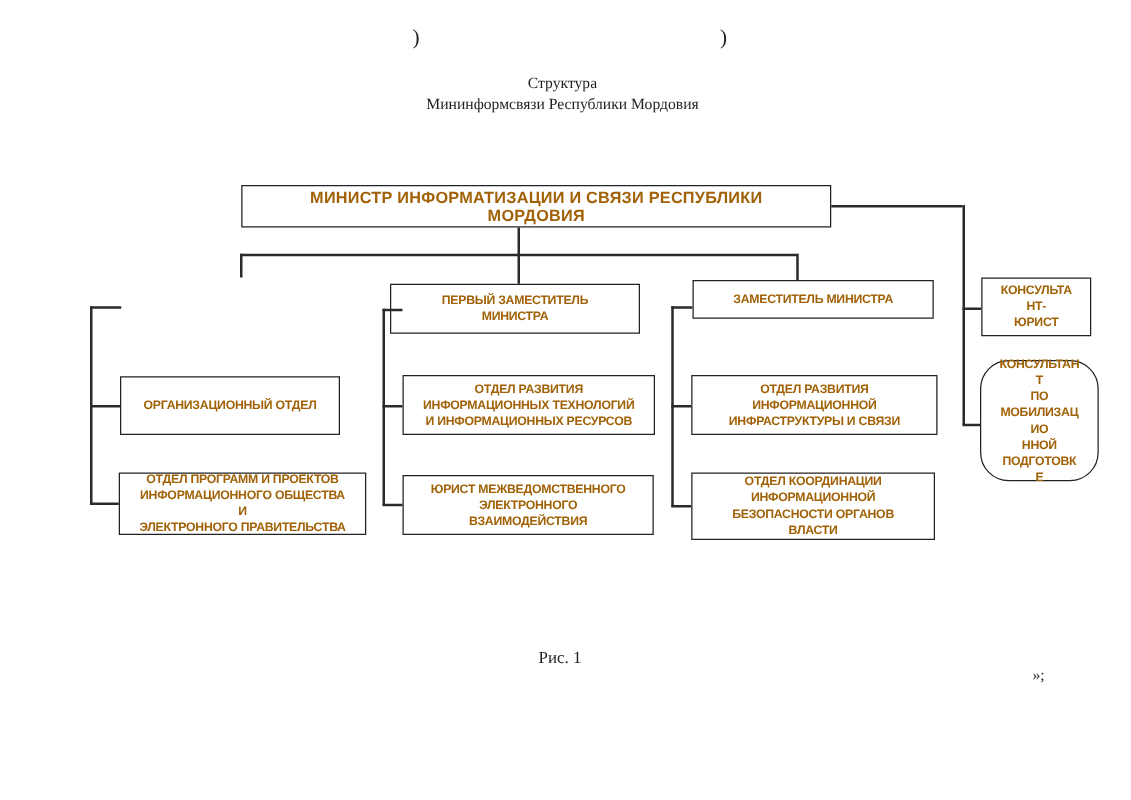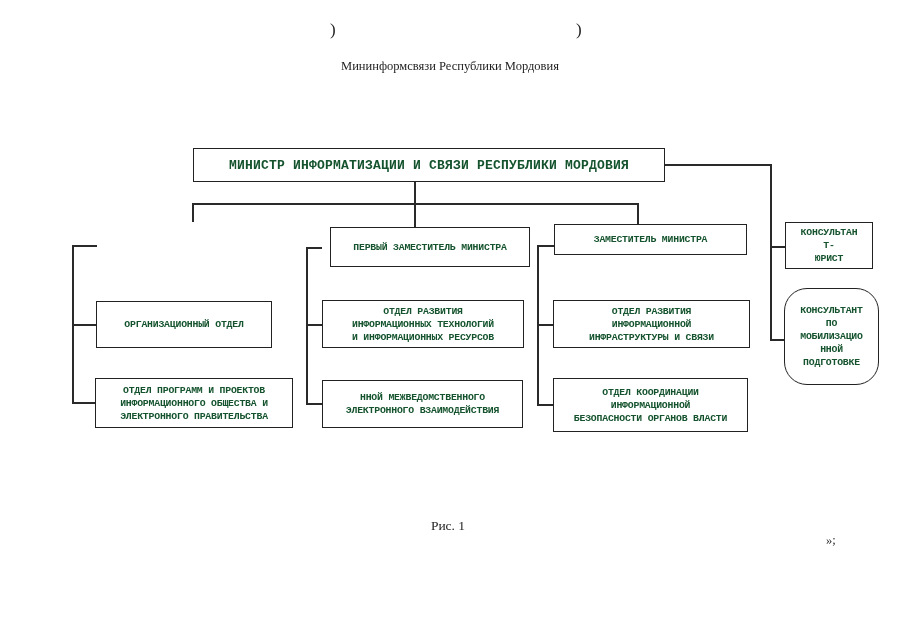--- a/index.html
+++ b/index.html
@@ -33,25 +33,25 @@
   }
   .box {
     position: absolute;
     box-sizing: border-box;
     border: 1.5px solid #222222;
     background: #ffffff;
     display: flex;
     align-items: center;
     justify-content: center;
     text-align: center;
-    font-family: Liberation Mono, monospace;
+    font-family: Liberation Sans, sans-serif;
     font-weight: bold;
     font-size: 9.8px;
     line-height: 13px;
-    color: #14532d;
+    color: #a16207;
     padding: 2px 14px;
     white-space: pre-line;
     overflow-wrap: anywhere;
     letter-spacing: -0.2px;
   }
   .box.minister {
     font-size: 13px;
     line-height: 15px;
     letter-spacing: 0.2px;
   }
@@ -74,53 +74,54 @@
     top: 533px;
     font-size: 12.5px;
     color: #1f1f1f;
   }
 
   
   .b-minister { left: 193px; top: 148px; width: 472px; height: 34px; }
   .b-l1 { left: 97px;  top: 222px; width: 198px; height: 46px; }
   .b-l2 { left: 96px;  top: 301px; width: 176px; height: 47px; }
   .b-l3 { left: 95px;  top: 378px; width: 198px; height: 50px; }
-  .b-m1 { left: 330px; top: 227px; width: 200px; height: 40px; }
+  .b-m1 { left: 312px; top: 227px; width: 200px; height: 40px; }
   .b-m2 { left: 322px; top: 300px; width: 202px; height: 48px; }
   .b-m3 { left: 322px; top: 380px; width: 201px; height: 48px; }
   .b-r1 { left: 554px; top: 224px; width: 193px; height: 31px; }
   .b-r2 { left: 553px; top: 300px; width: 197px; height: 48px; }
   .b-r3 { left: 553px; top: 378px; width: 195px; height: 54px; }
   .b-c1 { left: 785px; top: 222px; width: 88px;  height: 47px; }
   .b-c2 { left: 784px; top: 288px; width: 95px;  height: 97px; border-radius: 23px; }
 </style>
 </head>
 <body>
 
 <div class="canvas">
 
   <div class="paren" style="left:330px; top:20px;">)</div>
   <div class="paren" style="left:576px; top:20px;">)</div>
 
   <div class="doc-title">
+    <div>Структура</div>
     <div>Мининформсвязи Республики Мордовия</div>
   </div>
 
   <div class="box minister b-minister">МИНИСТР ИНФОРМАТИЗАЦИИ И СВЯЗИ РЕСПУБЛИКИ МОРДОВИЯ</div>
 
   <div class="box b-l2">ОРГАНИЗАЦИОННЫЙ ОТДЕЛ</div>
   <div class="box b-l3">ОТДЕЛ ПРОГРАММ И ПРОЕКТОВ
 ИНФОРМАЦИОННОГО ОБЩЕСТВА И
 ЭЛЕКТРОННОГО ПРАВИТЕЛЬСТВА</div>
 
   <div class="box b-m1">ПЕРВЫЙ ЗАМЕСТИТЕЛЬ МИНИСТРА</div>
   <div class="box b-m2">ОТДЕЛ РАЗВИТИЯ
 ИНФОРМАЦИОННЫХ ТЕХНОЛОГИЙ
 И ИНФОРМАЦИОННЫХ РЕСУРСОВ</div>
-  <div class="box b-m3">ННОЙ МЕЖВЕДОМСТВЕННОГО
+  <div class="box b-m3">ЮРИСТ МЕЖВЕДОМСТВЕННОГО
 ЭЛЕКТРОННОГО ВЗАИМОДЕЙСТВИЯ</div>
 
   <div class="box b-r1">ЗАМЕСТИТЕЛЬ МИНИСТРА</div>
   <div class="box b-r2">ОТДЕЛ РАЗВИТИЯ
 ИНФОРМАЦИОННОЙ
 ИНФРАСТРУКТУРЫ И СВЯЗИ</div>
   <div class="box b-r3">ОТДЕЛ КООРДИНАЦИИ
 ИНФОРМАЦИОННОЙ
 БЕЗОПАСНОСТИ ОРГАНОВ ВЛАСТИ</div>
 

